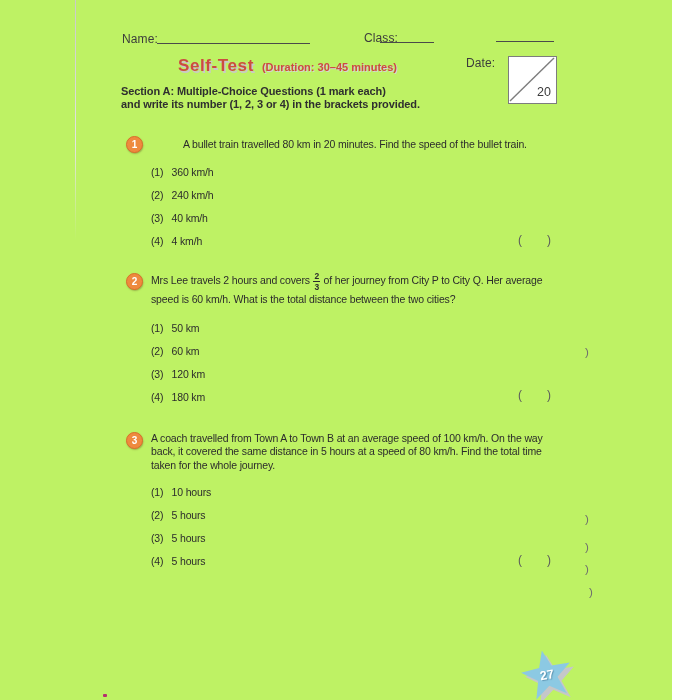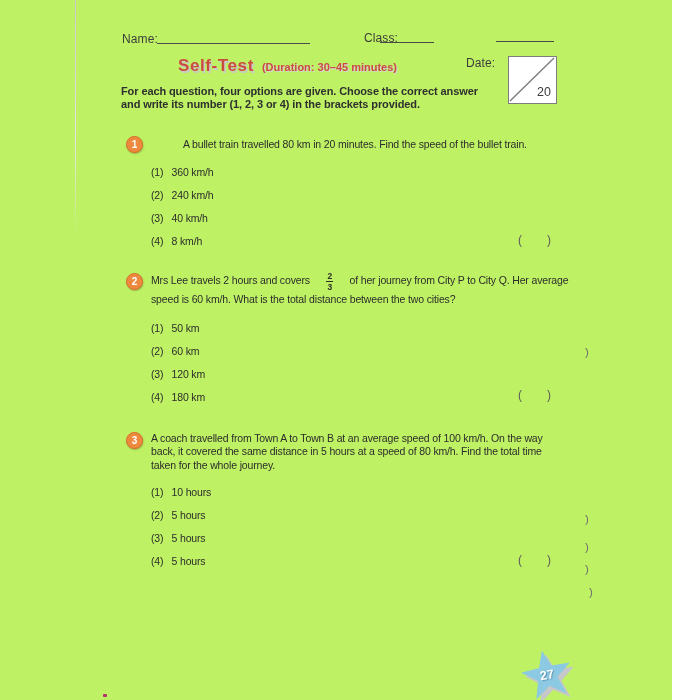--- a/index.html
+++ b/index.html
@@ -55,21 +55,21 @@
   .qbadge {
     position: absolute; width: 17px; height: 17px; border-radius: 50%;
     background: #ee8a3e; border: 1px solid #da6e2b;
     color: #fff; font-size: 10px; font-weight: bold;
     display: flex; align-items: center; justify-content: center;
     box-shadow: 0.5px 1px 1.5px rgba(90,60,30,0.35);
   }
 
   
   .qtext { font-size: 10.5px; letter-spacing: -0.15px; color: #2c2c2c; line-height: 13.4px; }
-  .qline-flex { display: flex; align-items: center; gap: 16px; height: 26px; }
+  .qline-flex { display: flex; align-items: center; gap: 3px; height: 26px; }
 
   .frac { display: inline-flex; flex-direction: column; align-items: center; font-size: 8.5px; line-height: 10px; font-weight: bold; }
   .frac .num { border-bottom: 1px solid #2c2c2c; padding: 0 1.5px; }
 
   
   .opt { position: absolute; left: 151px; display: flex; font-size: 10.5px; letter-spacing: -0.15px; color: #2c2c2c; }
   .opt .optnum { width: 20.5px; }
 
   
   .answer-brackets {
@@ -120,42 +120,42 @@
       <line x1="1" y1="44" x2="45" y2="1" stroke="#7d7d7d" stroke-width="1.4"></line>
     </svg>
     <span class="score-value">20</span>
   </div>
 
   <div class="abs" style="left:135px; top:56px;margin-left:43px;">
     <span class="selftest-title">Self-Test</span><span class="duration">(Duration: 30–45 minutes)</span>
   </div>
 
   <div class="abs instructions" style="left:121px; top:85px;">
-    <div>For each question, four options are given. Choose the correct answer</div>
+    <div>Section A: Multiple-Choice Questions (1 mark each)</div>
     <div>and write its number (1, 2, 3 or 4) in the brackets provided.</div>
   </div>
 
   <div class="qbadge" style="left:126px; top:136px;">1</div>
   <div class="abs qtext" style="left:151px; top:138px;margin-left:32px;">A bullet train travelled 80 km in 20 minutes. Find the speed of the bullet train.</div>
 
   <div class="opt" style="top:166px;">
     <span class="optnum">(1)</span>
     <span>360 km/h</span>
   </div>
   <div class="opt" style="top:189px;">
     <span class="optnum">(2)</span>
     <span>240 km/h</span>
   </div>
   <div class="opt" style="top:212px;">
     <span class="optnum">(3)</span>
     <span>40 km/h</span>
   </div>
   <div class="opt" style="top:235px;">
     <span class="optnum">(4)</span>
-    <span>8 km/h</span>
+    <span>4 km/h</span>
   </div>
   <div class="answer-brackets" style="top:233px;">
     <span>(</span>
     <span>)</span>
   </div>
 
   <div class="qbadge" style="left:126px; top:273px;">2</div>
   <div class="abs qtext qline-flex" style="left:151px; top:268px;">
     <span>Mrs Lee travels 2 hours and covers</span>
     <span class="frac">

